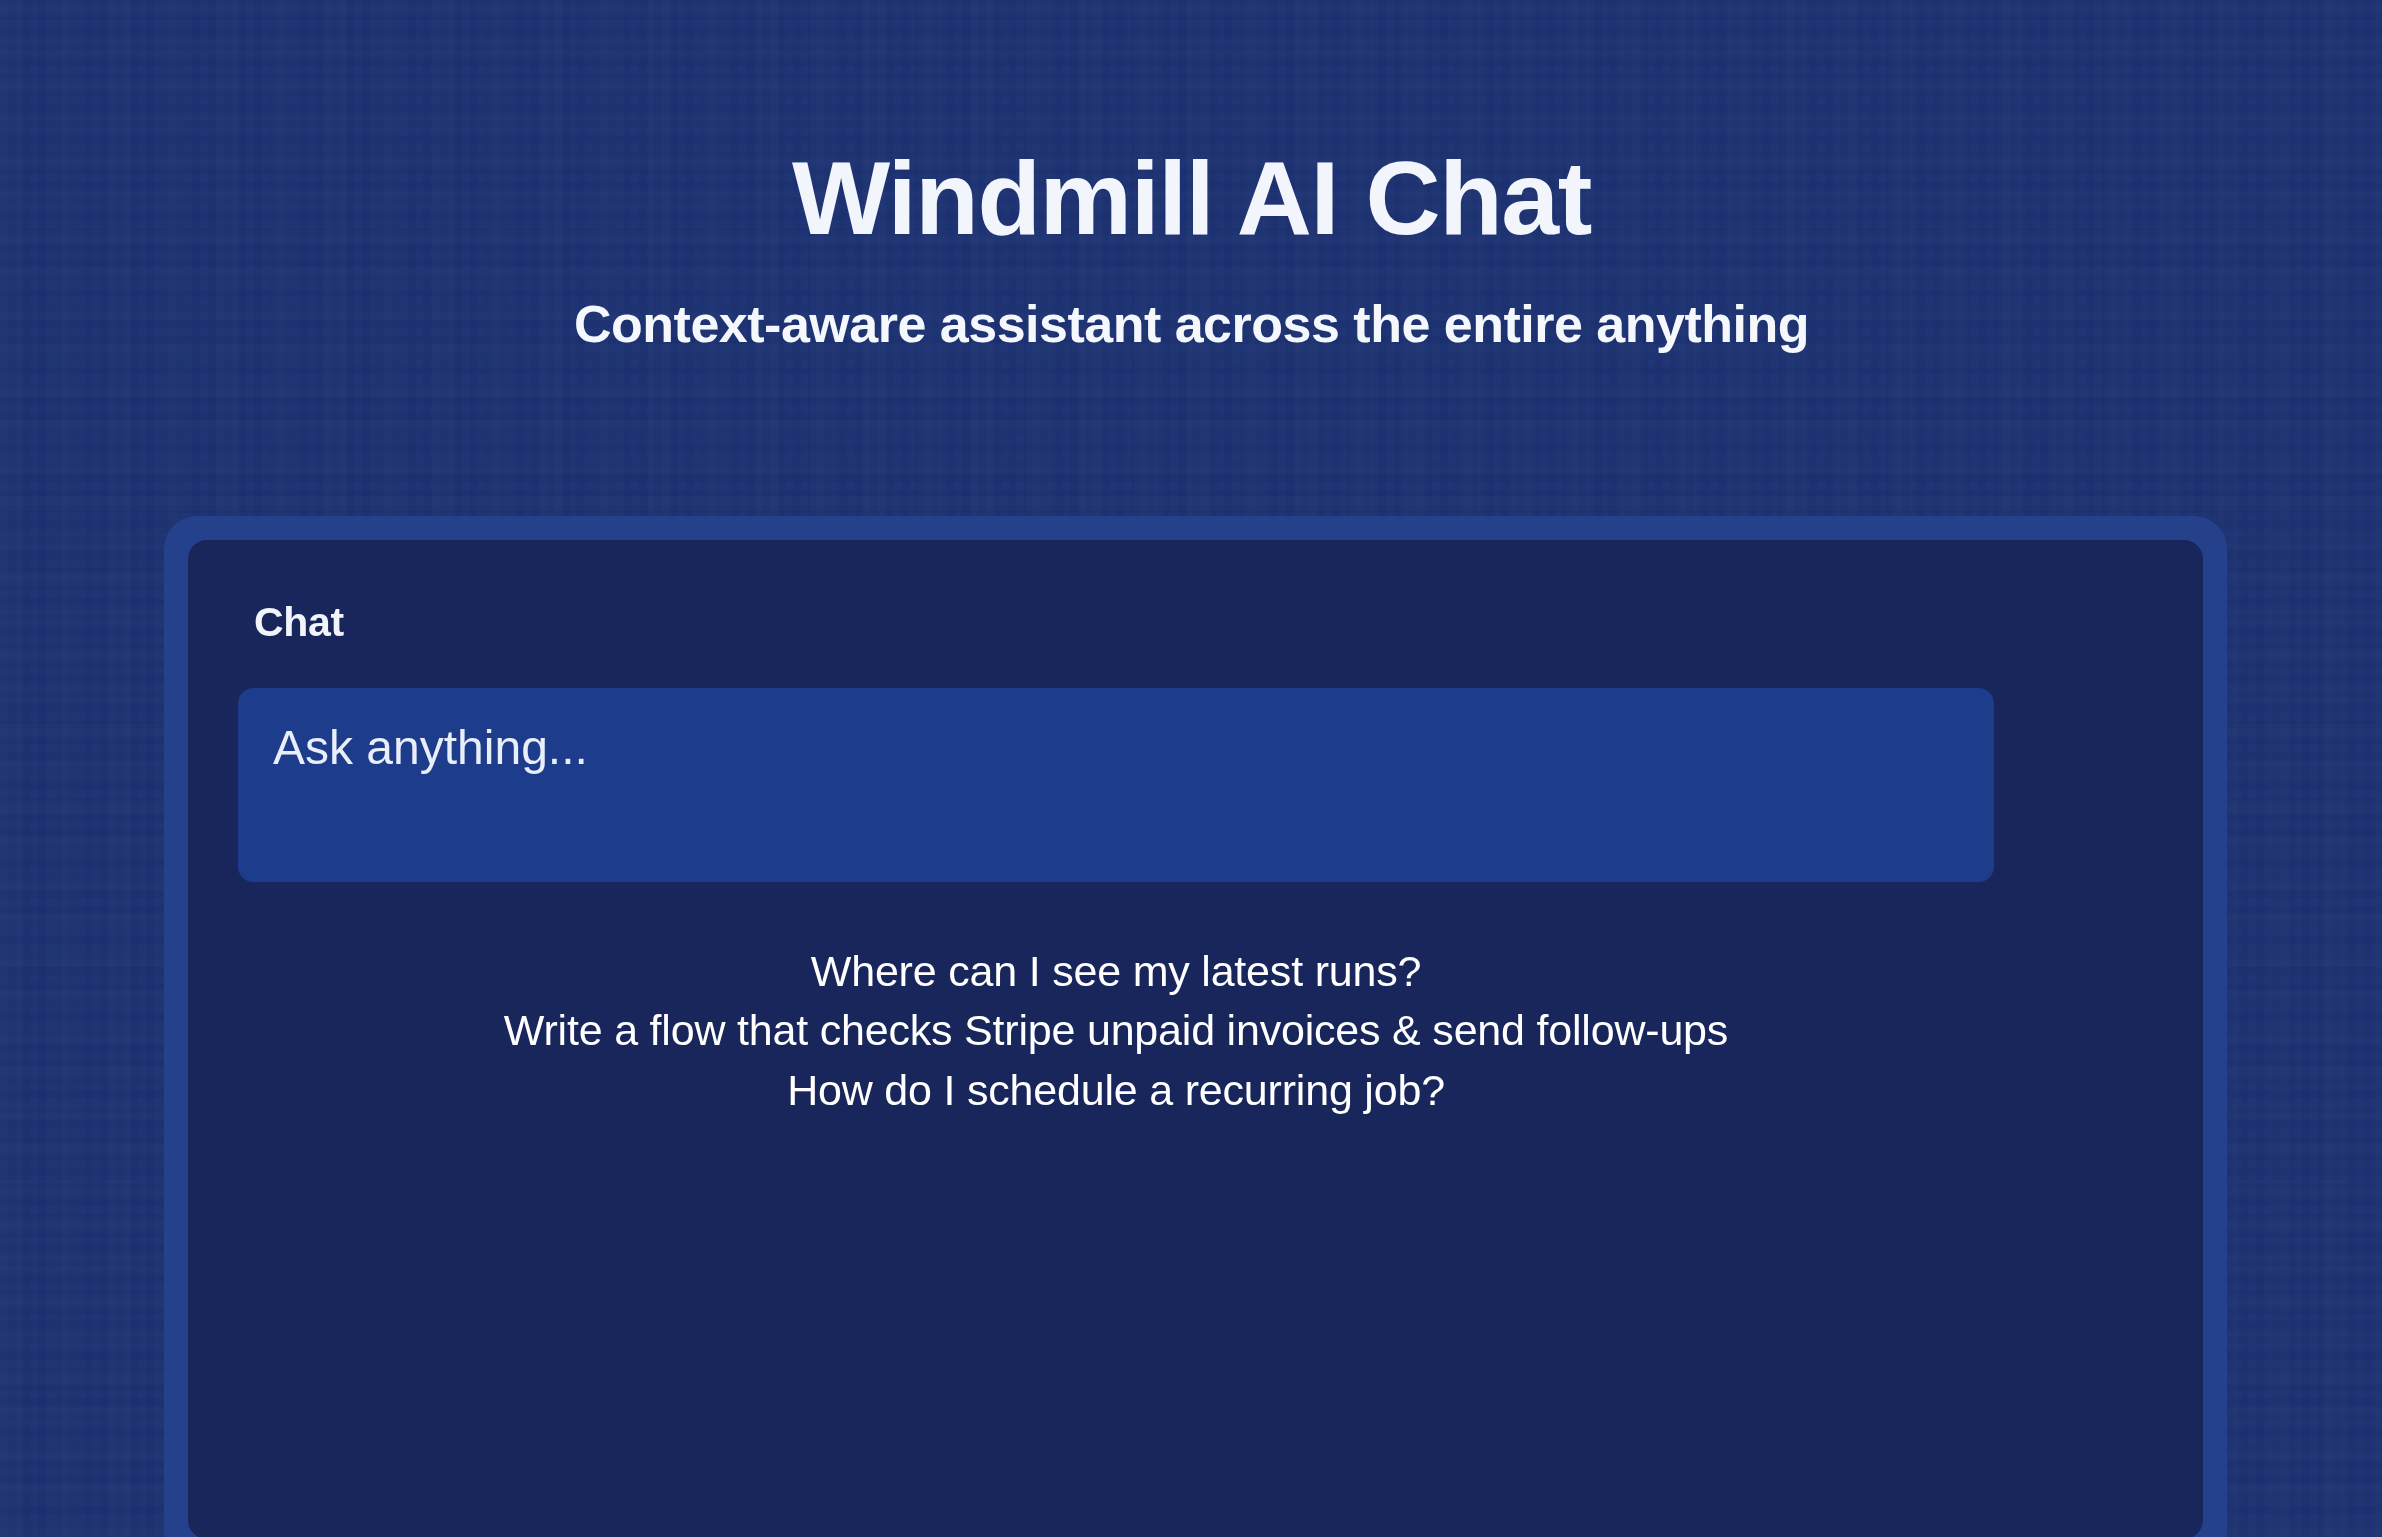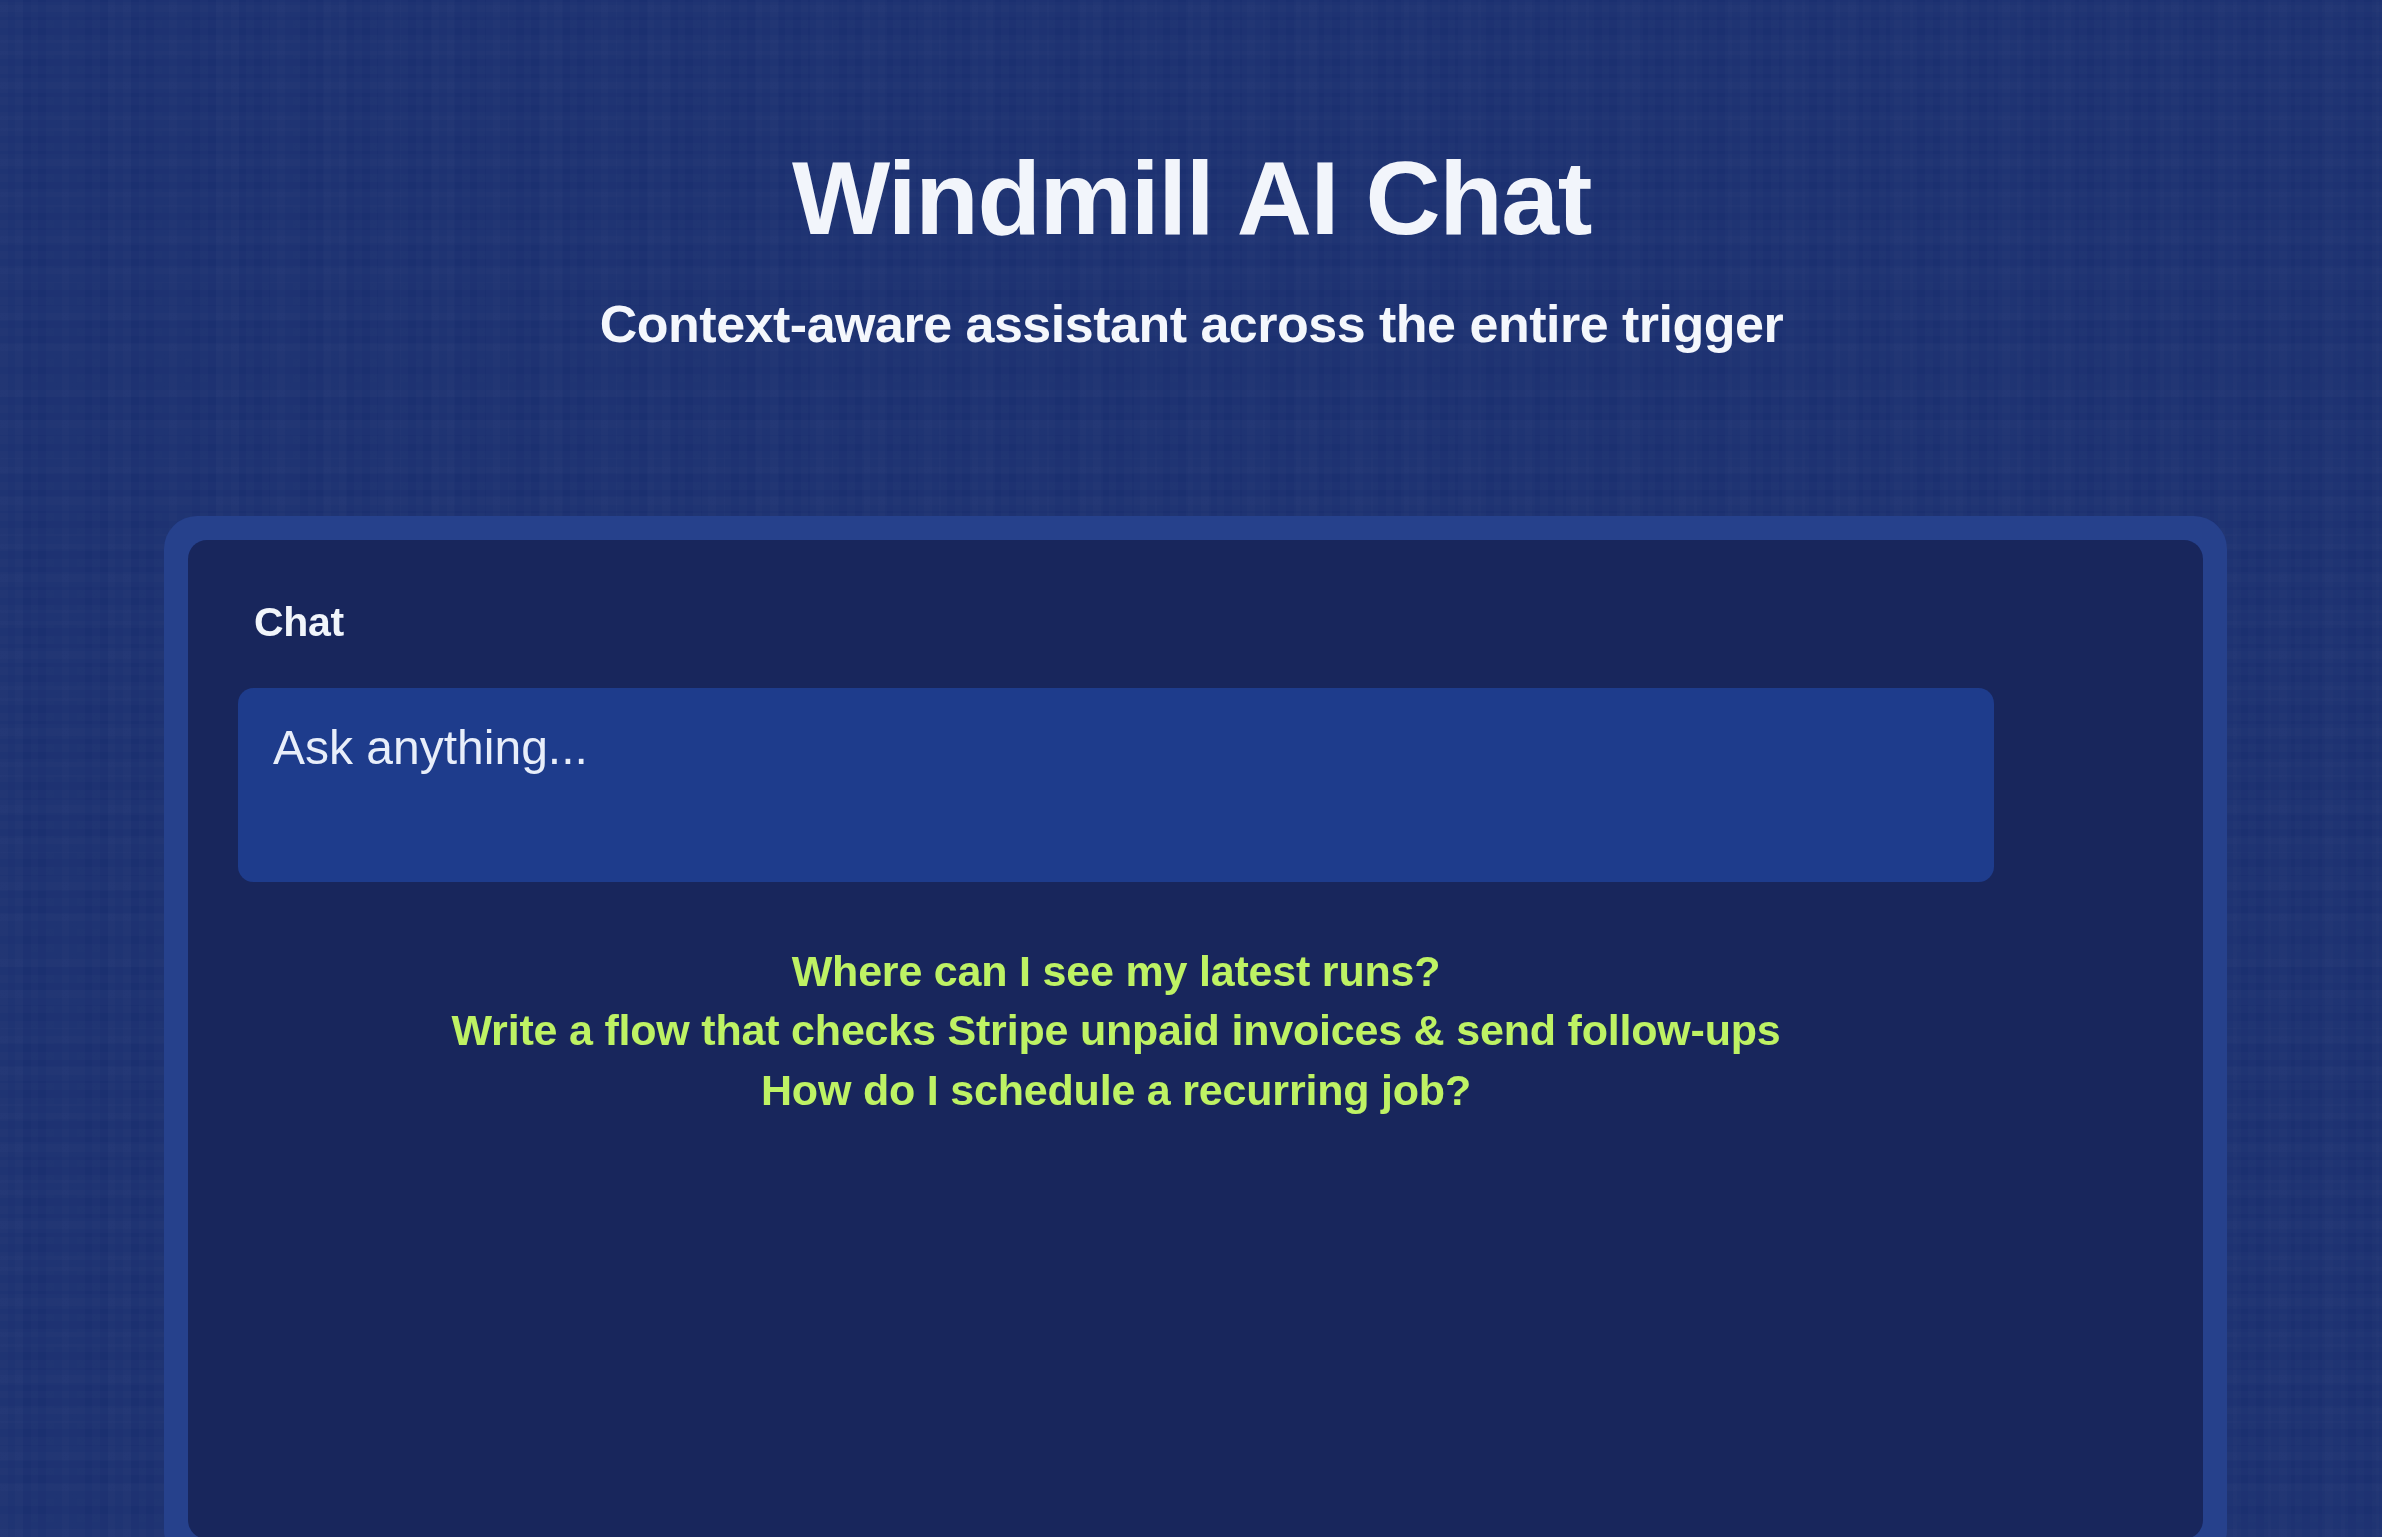--- a/index.html
+++ b/index.html
@@ -129,38 +129,38 @@
   
   #suggestions {
     margin-top: 60px;
     width: 1756px;
     text-align: center;
   }
   .suggestion {
     display: block;
     font-size: 43px;
     line-height: 1.38;
-    font-weight: 700;
+    font-weight: 400;
     letter-spacing: -0.2px;
-    color: #bef264;
+    color: #ffffff;
     font-family: "Liberation Sans", sans-serif;
     white-space: nowrap;
     cursor: pointer;
   }
 </style>
 </head>
 <body>
 
 <div id="stage">
 
   <div id="noise"></div>
 
   <div id="header">
     <h1 id="page-title">Windmill AI Chat</h1>
-    <h2 id="page-subtitle">Context-aware assistant across the entire trigger</h2>
+    <h2 id="page-subtitle">Context-aware assistant across the entire anything</h2>
   </div>
 
   <div id="chat-card">
     <div id="chat-panel">
 
       <div id="chat-heading">Chat</div>
 
       <textarea id="chat-input" placeholder="Ask anything..." style=""></textarea>
 
       <div id="suggestions">

